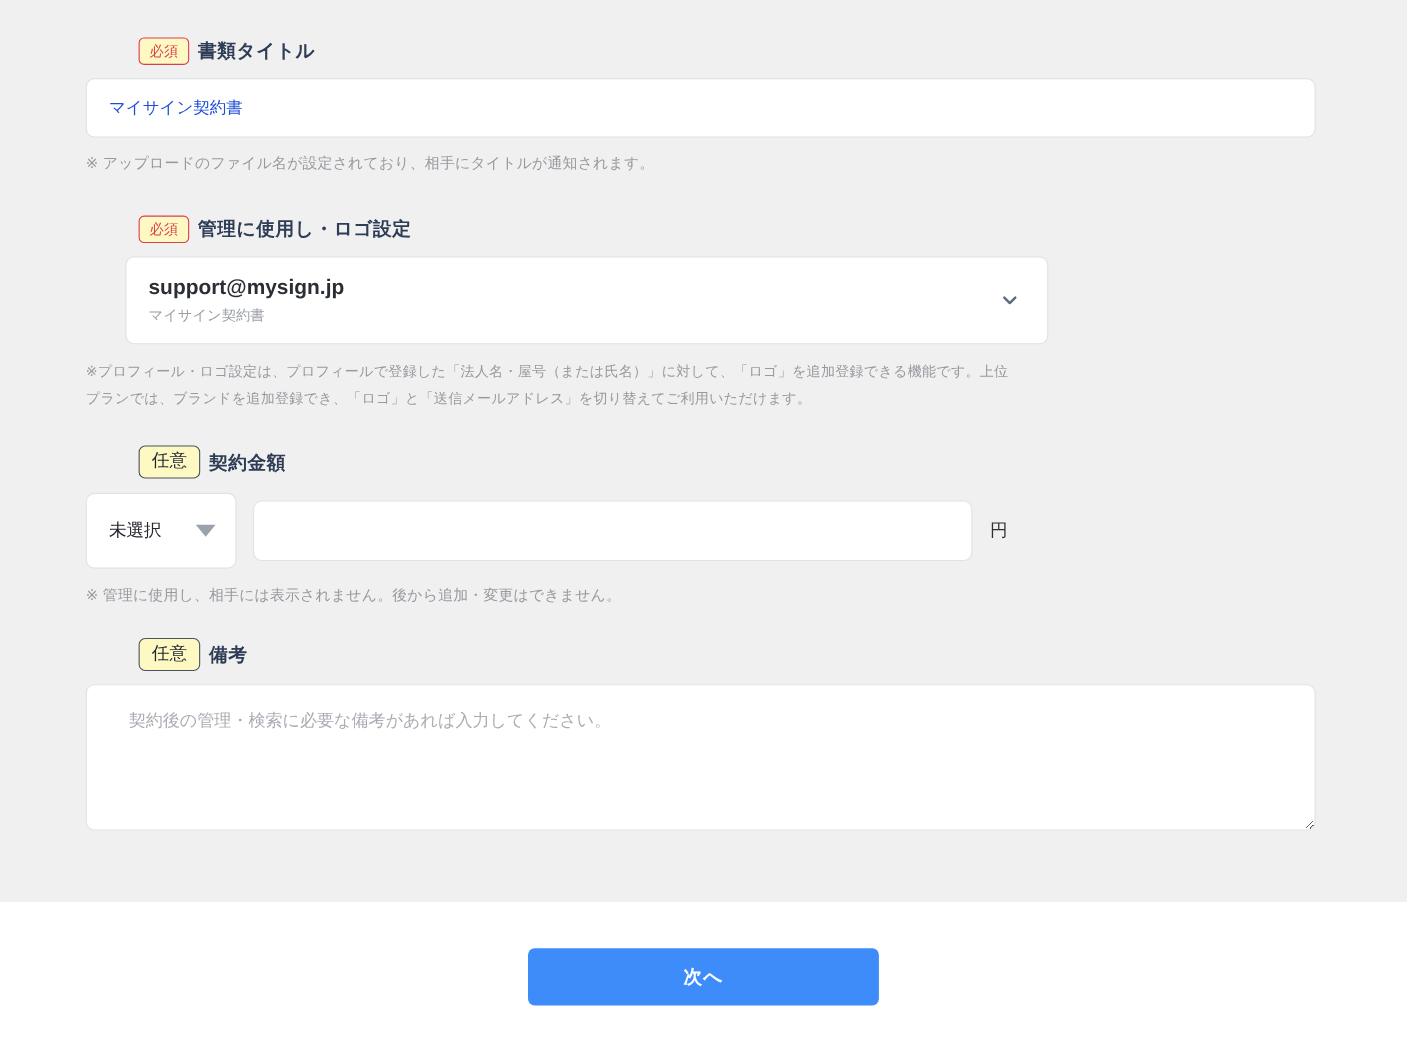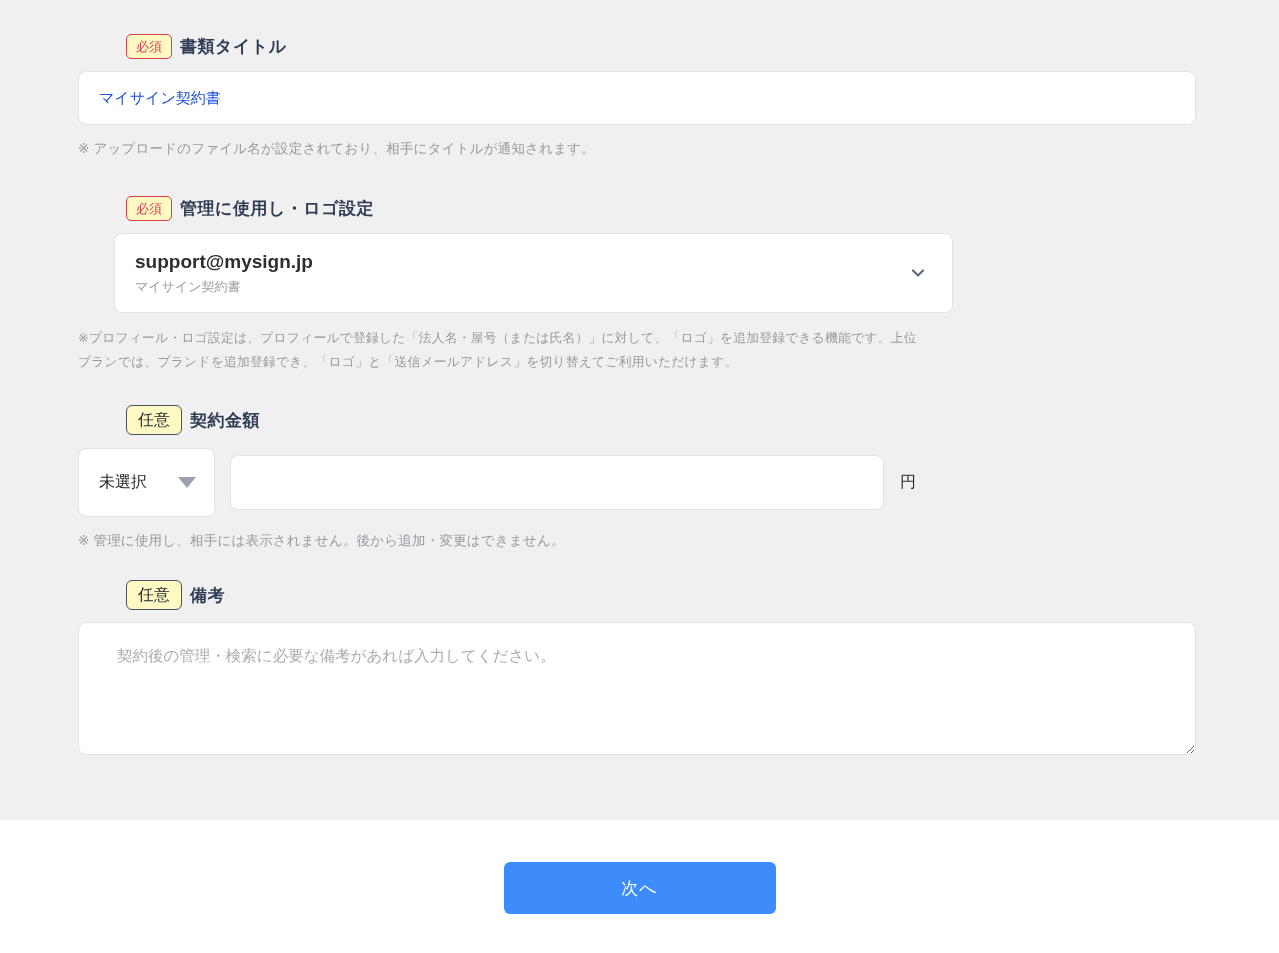--- a/index.html
+++ b/index.html
@@ -86,23 +86,23 @@
   .remarks-textarea::placeholder { color: #a9adb3; opacity: 1; }
   .text-input::placeholder { color: #a9adb3; opacity: 1; }
 
   
   .footer {
     position: absolute; left: 0; top: 820px;
     width: 1279px; height: 133px; background: #ffffff;
     display: flex; justify-content: center;
   }
   .next-btn {
-    margin-top: 42px; width: 272px; height: 52px;
+    margin-top: 42px; width: 319px; height: 52px;
     background: #3e8cfa; color: #fff; border: none; border-radius: 6px;
-    font-size: 17px; font-weight: 400; cursor: pointer; letter-spacing: 1px;
+    font-size: 17px; font-weight: 700; cursor: pointer; letter-spacing: 1px;
     font-family: "Liberation Sans", "DejaVu Sans", sans-serif;
   }
 
   
   .sec-doc-title   { padding-top: 34px; }
   .sec-profile     { padding-top: 38px; }
   .sec-amount      { padding-top: 32px; }
   .sec-remarks     { padding-top: 30px; }
 </style>
 </head>

